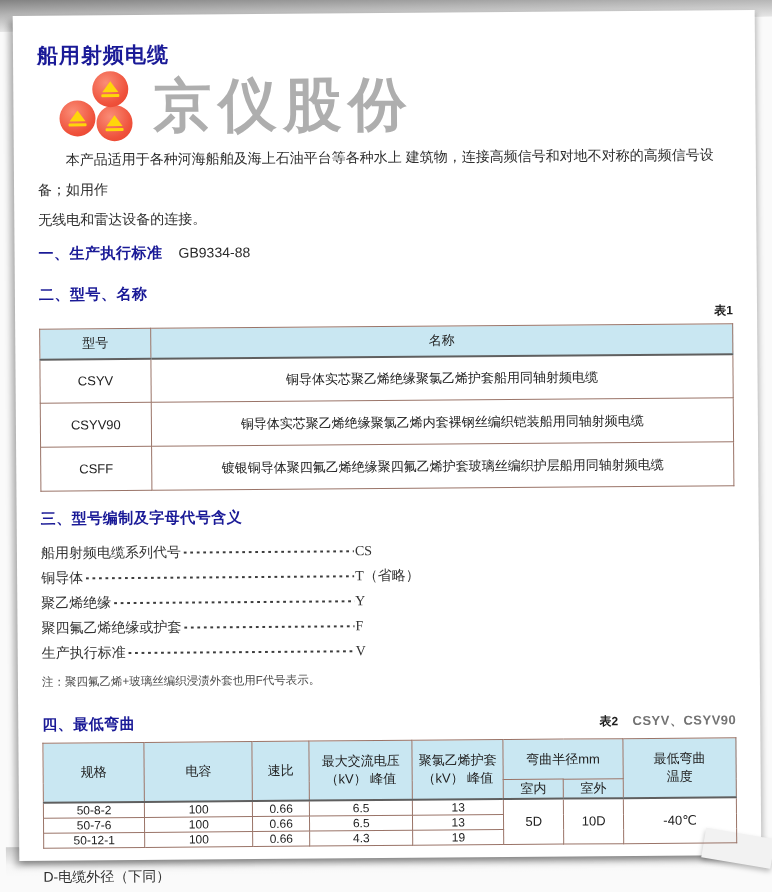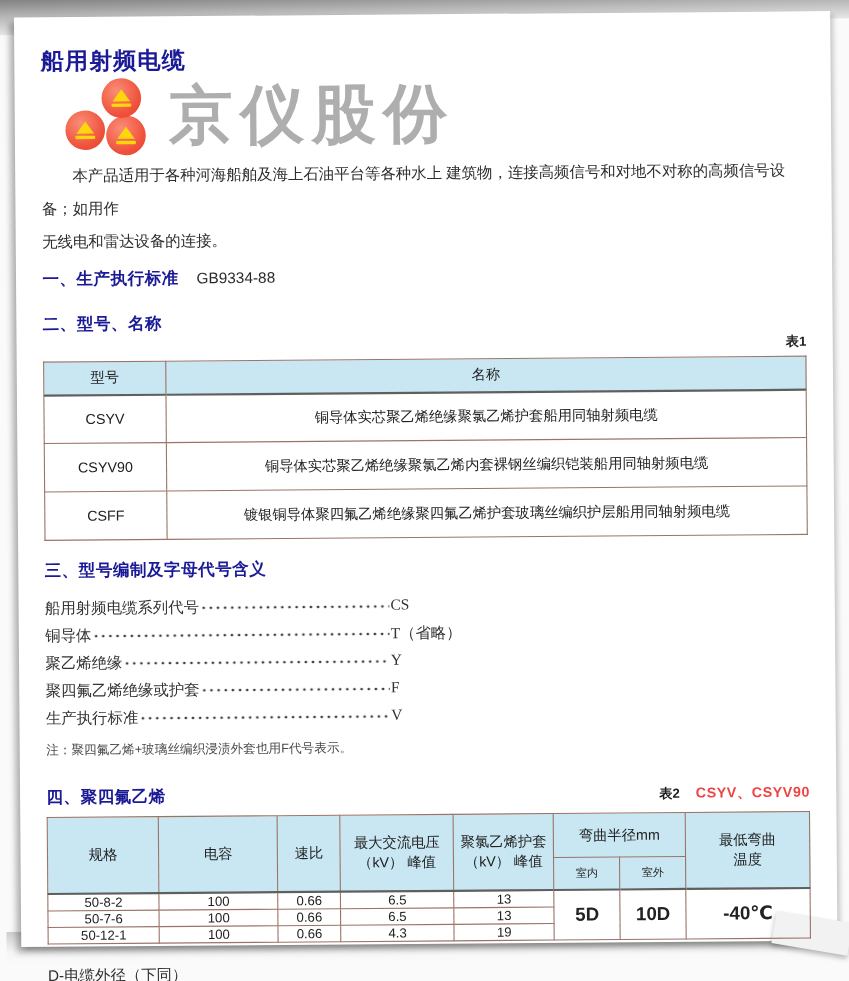--- a/index.html
+++ b/index.html
@@ -57,38 +57,38 @@
 
   .intro { margin-top:3px; font-size:14px; line-height:30px; color:#2e2e2e; white-space:pre-line; text-indent:28px; }
 
   .h-row { display:flex; align-items:baseline; }
   .heading { color:#1a1a97; font-size:15px; font-weight:bold; letter-spacing:0.5px; }
   .h-value { margin-left:16px; font-size:14px; color:#2a2a2a; }
   .mt10{margin-top:10px;} .mt18{margin-top:18px;} .mt22{margin-top:22px;} .mt26{margin-top:26px;}
 
   .tag-row { display:flex; justify-content:flex-end; align-items:baseline; margin-top:3px; }
   .tag { font-size:12px; font-weight:bold; color:#1d1d1d; }
-  .tag-models { font-size:13px; font-weight:bold; color:#ef4444; margin-left:10px; letter-spacing:0.5px; }
+  .tag-models { font-size:13px; font-weight:bold; color:#737373; margin-left:10px; letter-spacing:0.5px; }
 
   table.t { width:100%; border-collapse:collapse; table-layout:fixed; margin-top:4px; }
   table.t th, table.t td {
     border:1px solid #9a7468; text-align:center; vertical-align:middle; color:#222;
   }
   table.t thead th { background:#c9e7f2; font-weight:normal; }
   table.t thead { border-bottom:2px solid #5f5f5f; }
   table.t thead tr:last-child th { border-bottom:2px solid #5f5f5f; }
   .pre { white-space:pre-line; }
 
   .t1 th { height:30px; font-size:13px; }
   .t1 td { height:44px; font-size:13px; }
 
   .t2 thead tr.r1 th { height:40px; font-size:13px; }
-  .t2 thead tr.r2 th { height:29px; font-size:10px; }
+  .t2 thead tr.r2 th { height:16px; font-size:13px; }
   .t2 tbody td { height:15px; line-height:14px; font-size:12px; padding:0 2px; }
-  .t2 tbody td.merged { font-size:17px;font-weight:bold; }
+  .t2 tbody td.merged { font-size:13px; }
 
   .d-note { margin-top:20px; font-size:14px; color:#2e2e2e; }
 
   .codes { margin-top:12px; font-size:14px; color:#333; }
   .code-row { display:flex; align-items:center; height:25px; }
   .code-lead { display:flex; align-items:center; width:314px; }
   .code-label { white-space:nowrap; }
   .leader {
     flex:1; height:12px; margin:0 1px;
     background:radial-gradient(circle, #3c3c3c 1.1px, transparent 1.4px) left center / 6.5px 12px repeat-x;
@@ -203,21 +203,21 @@
             <span class="code-label">生产执行标准</span>
             <span class="leader"></span>
           </div>
         <span class="code-val">V</span>
       </div>
     </div>
 
     <div class="note">注：聚四氟乙烯+玻璃丝编织浸渍外套也用F代号表示。</div>
 
     <div class="h-row mt26" style="justify-content:space-between;">
-      <span class="heading">四、聚四氟乙烯</span>
+      <span class="heading">四、最低弯曲</span>
       <span>
         <span class="tag">表2</span>
         <span class="tag-models">CSYV、CSYV90</span>
       </span>
     </div>
 
     <table class="t t2" style="margin-top:8px;">
       <colgroup>
         <col style="width:14.6%">
           <col style="width:15.6%">

